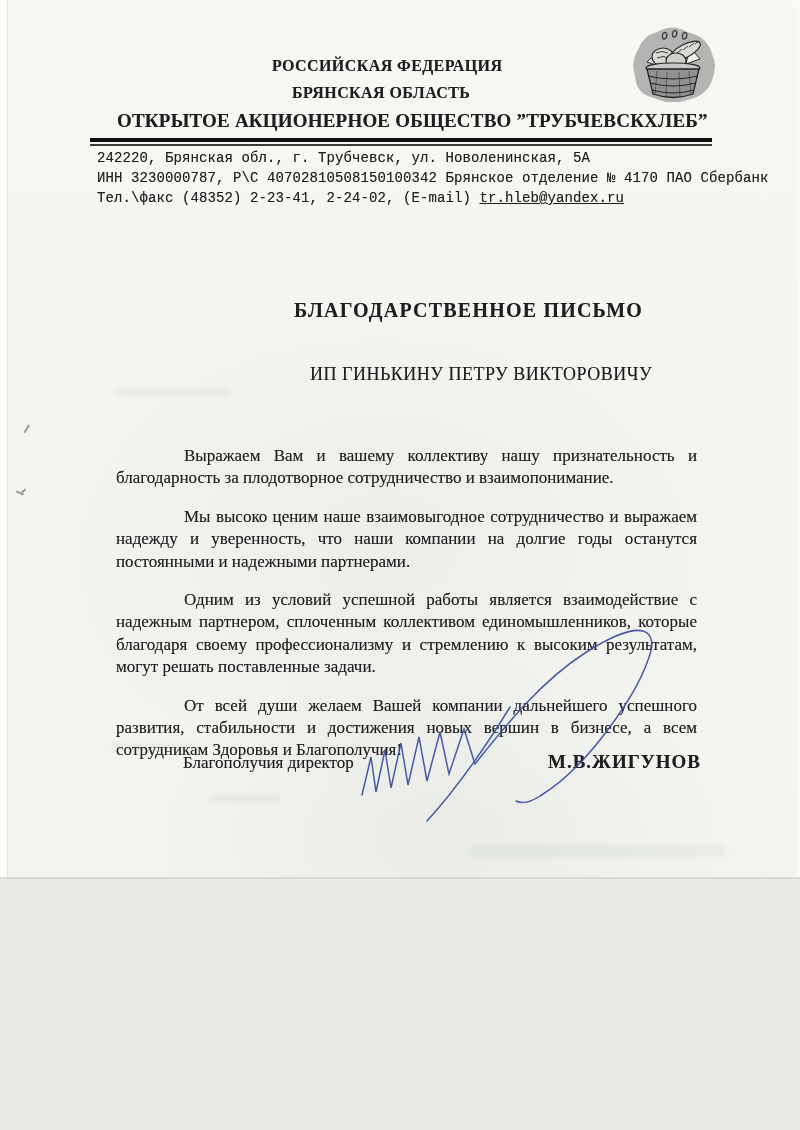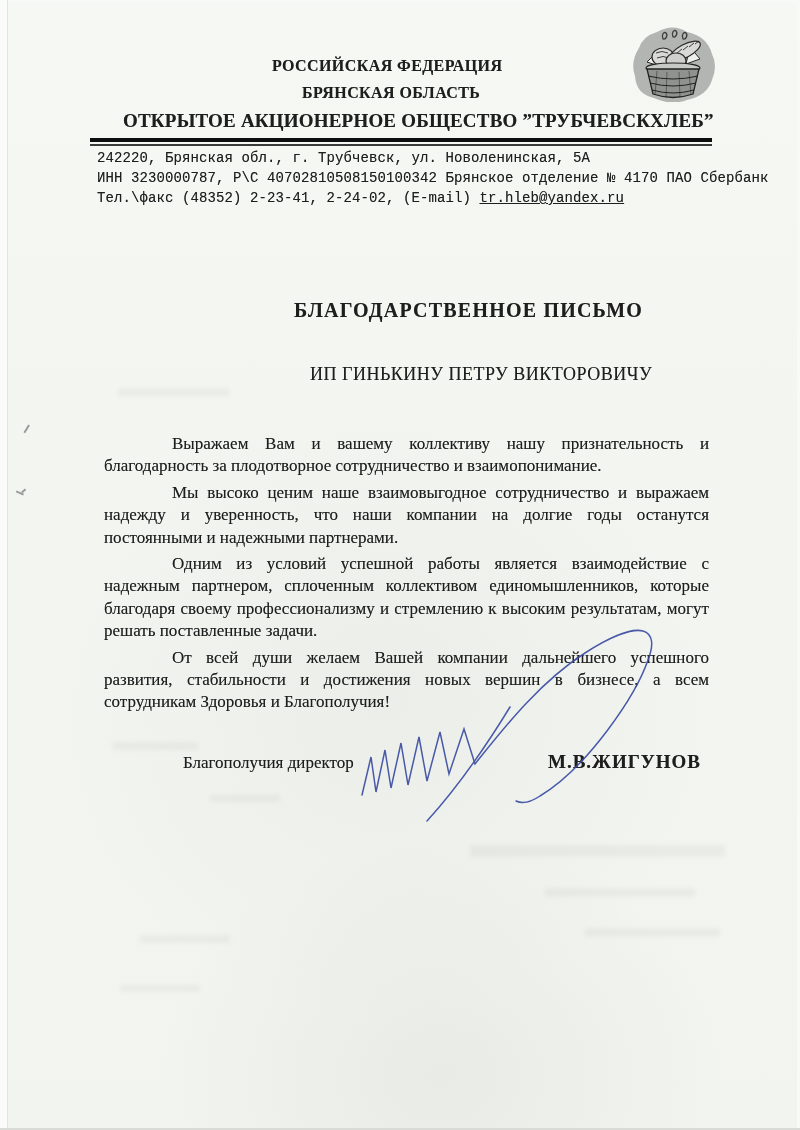--- a/index.html
+++ b/index.html
@@ -1,48 +1,48 @@
 <!DOCTYPE html>
 <html><head>
 <meta charset="utf-8">
 <style>
   html,body{margin:0;padding:0;background:#e8eae6;}
   .page{
-    position:relative;width:800px;height:1130px;overflow:hidden;
+    position:relative;width:800px;height:879px;overflow:hidden;
     background:
       radial-gradient(ellipse 60% 40% at 48% 62%, rgba(170,176,168,0.10), transparent 70%),
       radial-gradient(ellipse 50% 30% at 55% 95%, rgba(160,166,158,0.12), transparent 70%),
       linear-gradient(180deg,#f6f8f4 0%, #f3f5f1 40%, #f2f4f0 100%);
     font-family:"Liberation Serif","DejaVu Serif",serif;
     color:#1e1e1e;
     text-shadow:0 0 .4px rgba(20,20,20,.45);
   }
   .abs{position:absolute;white-space:nowrap;}
   .b{font-weight:bold;}
   
   .edge-left{position:absolute;left:0;top:0;width:7px;height:1130px;background:#fbfcfa;border-right:1px solid #e2e4e0;}
   .edge-right{position:absolute;right:0;top:0;width:3px;height:1130px;background:#f9faf8;}
   .edge-bottom{position:absolute;left:0;bottom:0;width:800px;height:2px;background:#d9dbd7;}
   .edge-top{position:absolute;left:0;top:0;width:800px;height:2px;background:#f9faf8;}
   
   .h-line1{left:272px;top:57px;font-size:16px;letter-spacing:.4px;}
-  .h-line2{left:302px;top:84px;font-size:16px;letter-spacing:.4px;text-align:center;}
-  .h-line3{left:123px;top:110px;font-size:19px;letter-spacing:.2px;}
+  .h-line2{left:292px;top:84px;font-size:16px;letter-spacing:.4px;text-align:center;}
+  .h-line3{left:117px;top:110px;font-size:19px;letter-spacing:.2px;}
   .rule-top{position:absolute;left:90px;top:138px;width:622px;height:4px;background:#0e0e0e;}
   .rule-bot{position:absolute;left:90px;top:144px;width:622px;height:2px;background:#3a3a3a;}
   .addr{font-size:14px;letter-spacing:.1px;font-family:Liberation Mono, monospace;}
   .addr1{left:97px;top:150px;}
   .addr2{left:97px;top:170px;}
   .addr3{left:97px;top:190px;}
   .email{text-decoration:underline;}
   
   .title{left:294px;top:299px;font-size:20px;letter-spacing:1.2px;}
   .addressee{left:310px;top:364px;font-size:18px;letter-spacing:.5px;}
   .body-block{position:absolute;left:100px;top:429px;width:613px;font-size:17px;line-height:22.4px;text-align:justify;}
-  .body-block p{margin:4px;text-indent:68px;}
+  .body-block p{margin:16px;text-indent:68px;}
   .sig-label{left:183px;top:753px;font-size:17px;}
   .sig-name{left:548px;top:751px;font-size:19px;letter-spacing:1px;}
   
   .ghost{position:absolute;background:#8d9c8d;opacity:.10;filter:blur(2px);border-radius:2px;}
   
   .mark{position:absolute;background:#6a6a6a;opacity:.65;}
   .mark-slash{left:22px;top:428px;width:9px;height:1.5px;transform:rotate(-58deg);}
   .mark-check{left:16px;top:492px;width:8px;height:1.5px;transform:rotate(24deg);}
   .mark-check2{left:21px;top:490px;width:5px;height:1.5px;transform:rotate(-40deg);}
   .sig-svg{position:absolute;left:300px;top:615px;}

